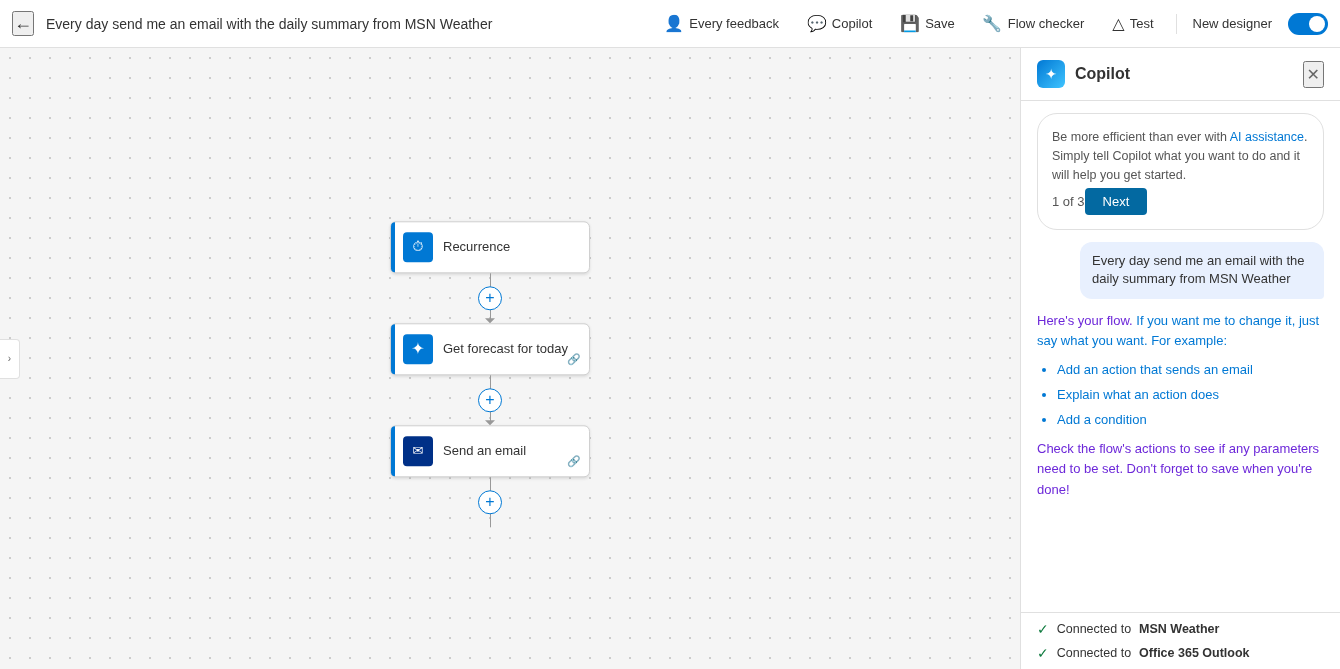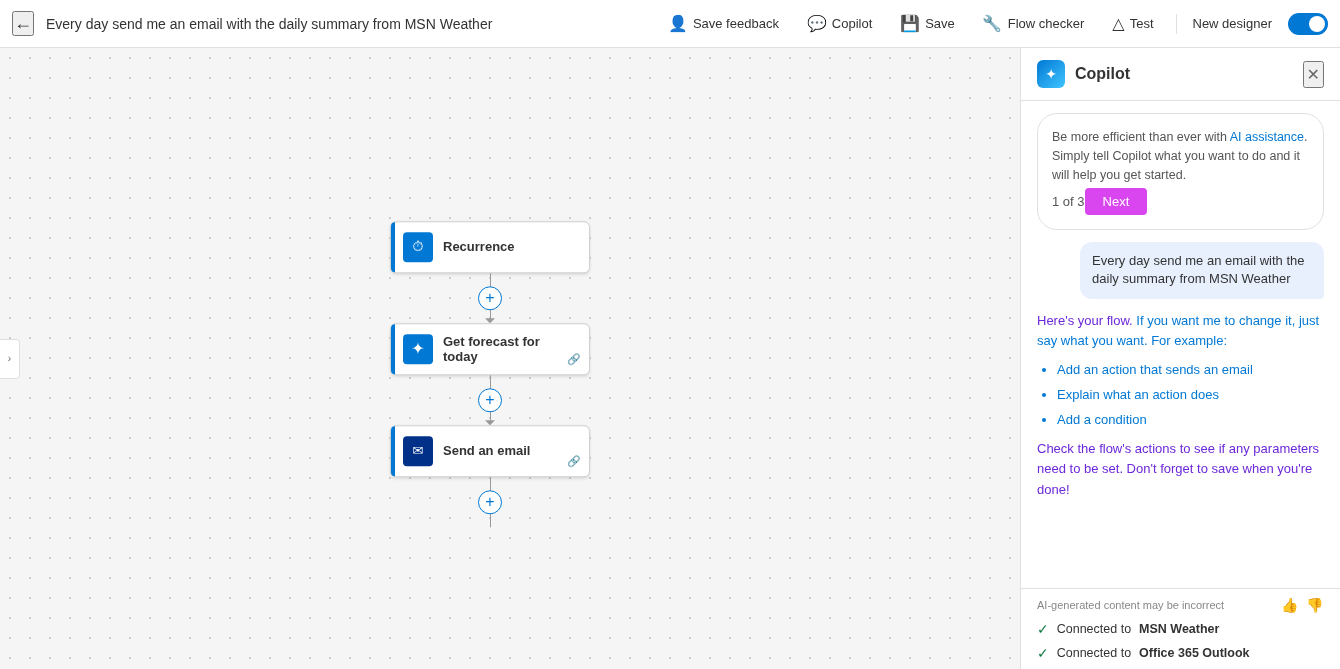--- a/index.html
+++ b/index.html
@@ -71,21 +71,21 @@
       cursor: pointer; position: relative;
       box-shadow: 0 1px 3px rgba(0,0,0,0.1);
     }
     .node-icon {
       width: 30px; height: 30px; border-radius: 4px;
       display: flex; align-items: center; justify-content: center;
       font-size: 14px; color: #fff; flex-shrink: 0;
     }
     .node-icon.blue { background: #0078d4; }
     .node-icon.dark-blue { background: #003087; }
-    .node-label { font-size: 13px; color: #333; font-weight: 700; }
+    .node-label { font-size: 13px; color: #333; font-weight: 400; text-align: right; }
     .node-link-icon {
       position: absolute; right: 8px; bottom: 8px;
       font-size: 11px; color: #999;
     }
     .flow-left-border {
       position: absolute; left: 0; top: 0; bottom: 0;
       width: 4px; background: #0078d4; border-radius: 4px 0 0 4px;
     }
 
     .flow-connector {
@@ -139,21 +139,21 @@
       padding: 14px;
     }
     .intro-text { font-size: 12.5px; color: #555; line-height: 1.5; }
     .intro-text .link { color: #0078d4; }
     .pagination-row {
       display: flex; align-items: center; justify-content: flex-start;
       margin-top: 4px;
     }
     .pagination-label { font-size: 13px; color: #555; }
     .next-btn {
-      background: #d946ef; color: #fff; border: none;
+      background: #0369a1; color: #fff; border: none;
       padding: 6px 18px; border-radius: 4px; cursor: pointer;
       font-size: 13px; font-weight: 500;
     }
 
     
     .user-message {
       background: #e8f0fe; border-radius: 12px 12px 4px 12px;
       padding: 10px 12px; font-size: 13px; color: #333; line-height: 1.4;
       align-self: flex-end; max-width: 85%;
       margin-left: auto;
@@ -187,21 +187,21 @@
 <body>
 
 <div class="topbar">
   <button class="topbar-back">
     <span>←</span>
   </button>
   <span class="topbar-title">Every day send me an email with the daily summary from MSN Weather</span>
   <div class="topbar-actions">
     <button class="topbar-btn">
       <span class="icon">👤</span>
-      <span>Save feedback</span>
+      <span>Every feedback</span>
     </button>
     <button class="topbar-btn">
       <span class="icon">💬</span>
       <span>Copilot</span>
     </button>
     <button class="topbar-save topbar-btn">
       <span class="icon">💾</span>
       <span>Save</span>
     </button>
     <button class="topbar-btn">
@@ -301,27 +301,20 @@
           <li>Add an action that sends an email</li>
           <li>Explain what an action does</li>
           <li>Add a condition</li>
         </ul>
         <p class="normal-text">Check the flow's actions to see if any parameters need to be set. Don't forget to save when you're done!</p>
       </div>
 
     </div>
 
     <div class="copilot-footer">
-      <div class="ai-disclaimer">
-        <span>AI-generated content may be incorrect</span>
-        <div class="feedback-icons">
-          <span class="feedback-icon">👍</span>
-          <span class="feedback-icon">👎</span>
-        </div>
-      </div>
       <div class="connection-item">
         <span class="connection-check">✓</span>
         <span>Connected to</span>
         <span class="connection-name">MSN Weather</span>
       </div>
       <div class="connection-item">
         <span class="connection-check">✓</span>
         <span>Connected to</span>
         <span class="connection-name">Office 365 Outlook</span>
       </div>

